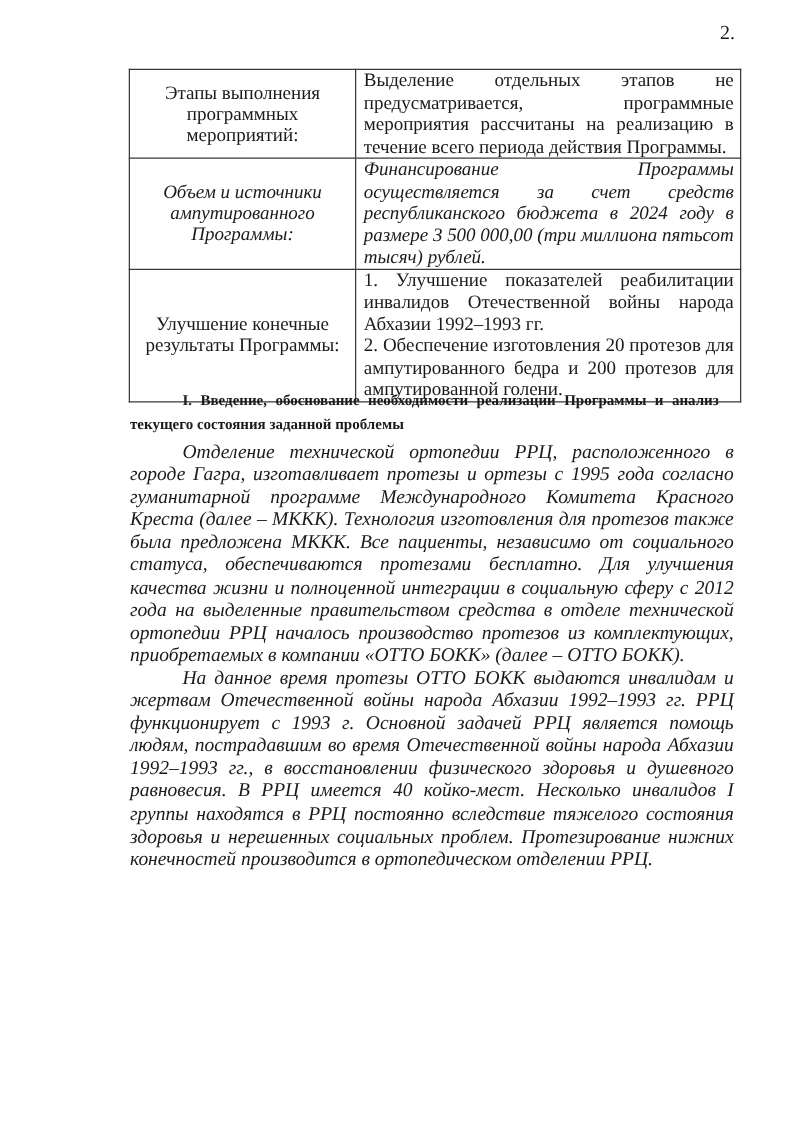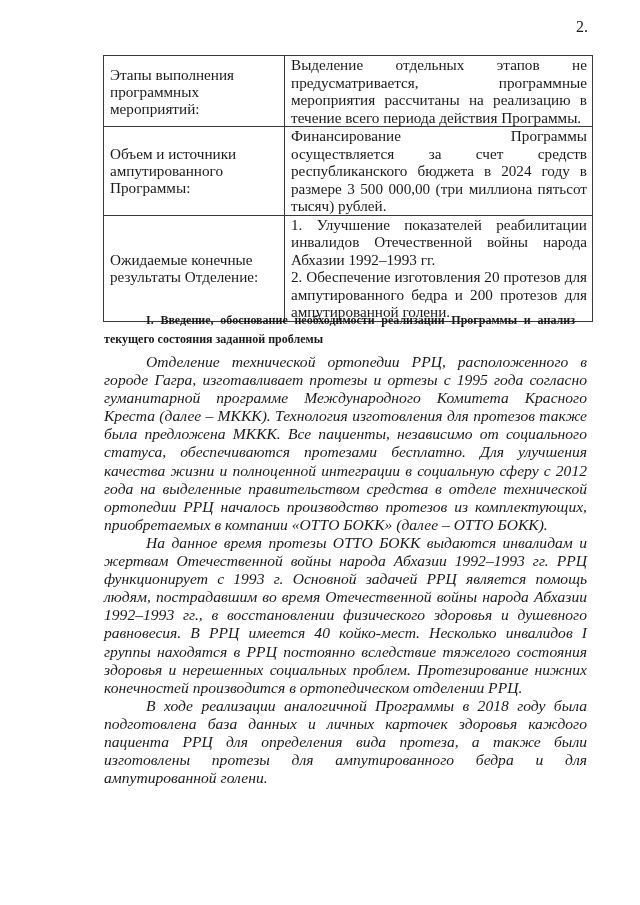--- a/index.html
+++ b/index.html
@@ -32,30 +32,30 @@
     }
     .info-table td {
       border: 1px solid #3a3a3a;
       vertical-align: middle;
       padding: 0 6px;
     }
     .info-table td.label {
       width: 168px;
       line-height: 17px;
       padding-left: 6px;
-      text-align: left;
+      text-align: center;
     }
     .info-table td.value {
       line-height: 17.5px;
       text-align: justify;
       text-align-last: left;
       padding: 0 5px 0 6px;
     }
     .info-table tr.r1 td { height: 69px; }
-    .info-table tr.r2 td { height: 74px; }
+    .info-table tr.r2 td { height: 74px; font-style: italic; }
     .info-table tr.r3 td { height: 96px; }
     .value p {
       margin: 0;
       text-align: justify;
     }
     .section {
       position: absolute;
       left: 104px;
       top: 311px;
       width: 483px;
@@ -86,27 +86,26 @@
   <tbody>
       <tr class="r1">
     <td class="label">Этапы выполнения программных мероприятий:</td>
     <td class="value">Выделение отдельных этапов не предусматривается, программные мероприятия рассчитаны на реализацию в течение всего периода действия Программы.</td>
   </tr>
   <tr class="r2">
     <td class="label">Объем и источники ампутированного Программы:</td>
     <td class="value">Финансирование Программы осуществляется за счет средств республиканского бюджета в 2024 году в размере 3 500 000,00 (три миллиона пятьсот тысяч) рублей.</td>
   </tr>
   <tr class="r3">
-    <td class="label">Ожидаемые конечные результаты Отделение:</td>
+    <td class="label">Улучшение конечные результаты Программы:</td>
     <td class="value">
       <p>1. Улучшение показателей реабилитации инвалидов Отечественной войны народа Абхазии 1992–1993 гг.</p>
       <p>2. Обеспечение изготовления 20 протезов для ампутированного бедра и 200 протезов для ампутированной голени.</p>
     </td>
   </tr>
 </tbody>
   </table>
 
 <div class="section">
   <h2>I. Введение, обоснование необходимости реализации Программы и анализ текущего состояния заданной проблемы</h2>
   <p>Отделение технической ортопедии РРЦ, расположенного в городе Гагра, изготавливает протезы и ортезы с 1995 года согласно гуманитарной программе Международного Комитета Красного Креста (далее – МККК). Технология изготовления для протезов также была предложена МККК. Все пациенты, независимо от социального статуса, обеспечиваются протезами бесплатно. Для улучшения качества жизни и полноценной интеграции в социальную сферу с 2012 года на выделенные правительством средства в отделе технической ортопедии РРЦ началось производство протезов из комплектующих, приобретаемых в компании «ОТТО БОКК» (далее – ОТТО БОКК).</p>
   <p>На данное время протезы ОТТО БОКК выдаются инвалидам и жертвам Отечественной войны народа Абхазии 1992–1993 гг. РРЦ функционирует с 1993 г. Основной задачей РРЦ является помощь людям, пострадавшим во время Отечественной войны народа Абхазии 1992–1993 гг., в восстановлении физического здоровья и душевного равновесия. В РРЦ имеется 40 койко-мест. Несколько инвалидов I группы находятся в РРЦ постоянно вследствие тяжелого состояния здоровья и нерешенных социальных проблем. Протезирование нижних конечностей производится в ортопедическом отделении РРЦ.</p>
-  <p>В ходе реализации аналогичной Программы в 2018 году была подготовлена база данных и личных карточек здоровья каждого пациента РРЦ для определения вида протеза, а также были изготовлены протезы для ампутированного бедра и для ампутированной голени.</p>
 </div>
 
 </body></html>

